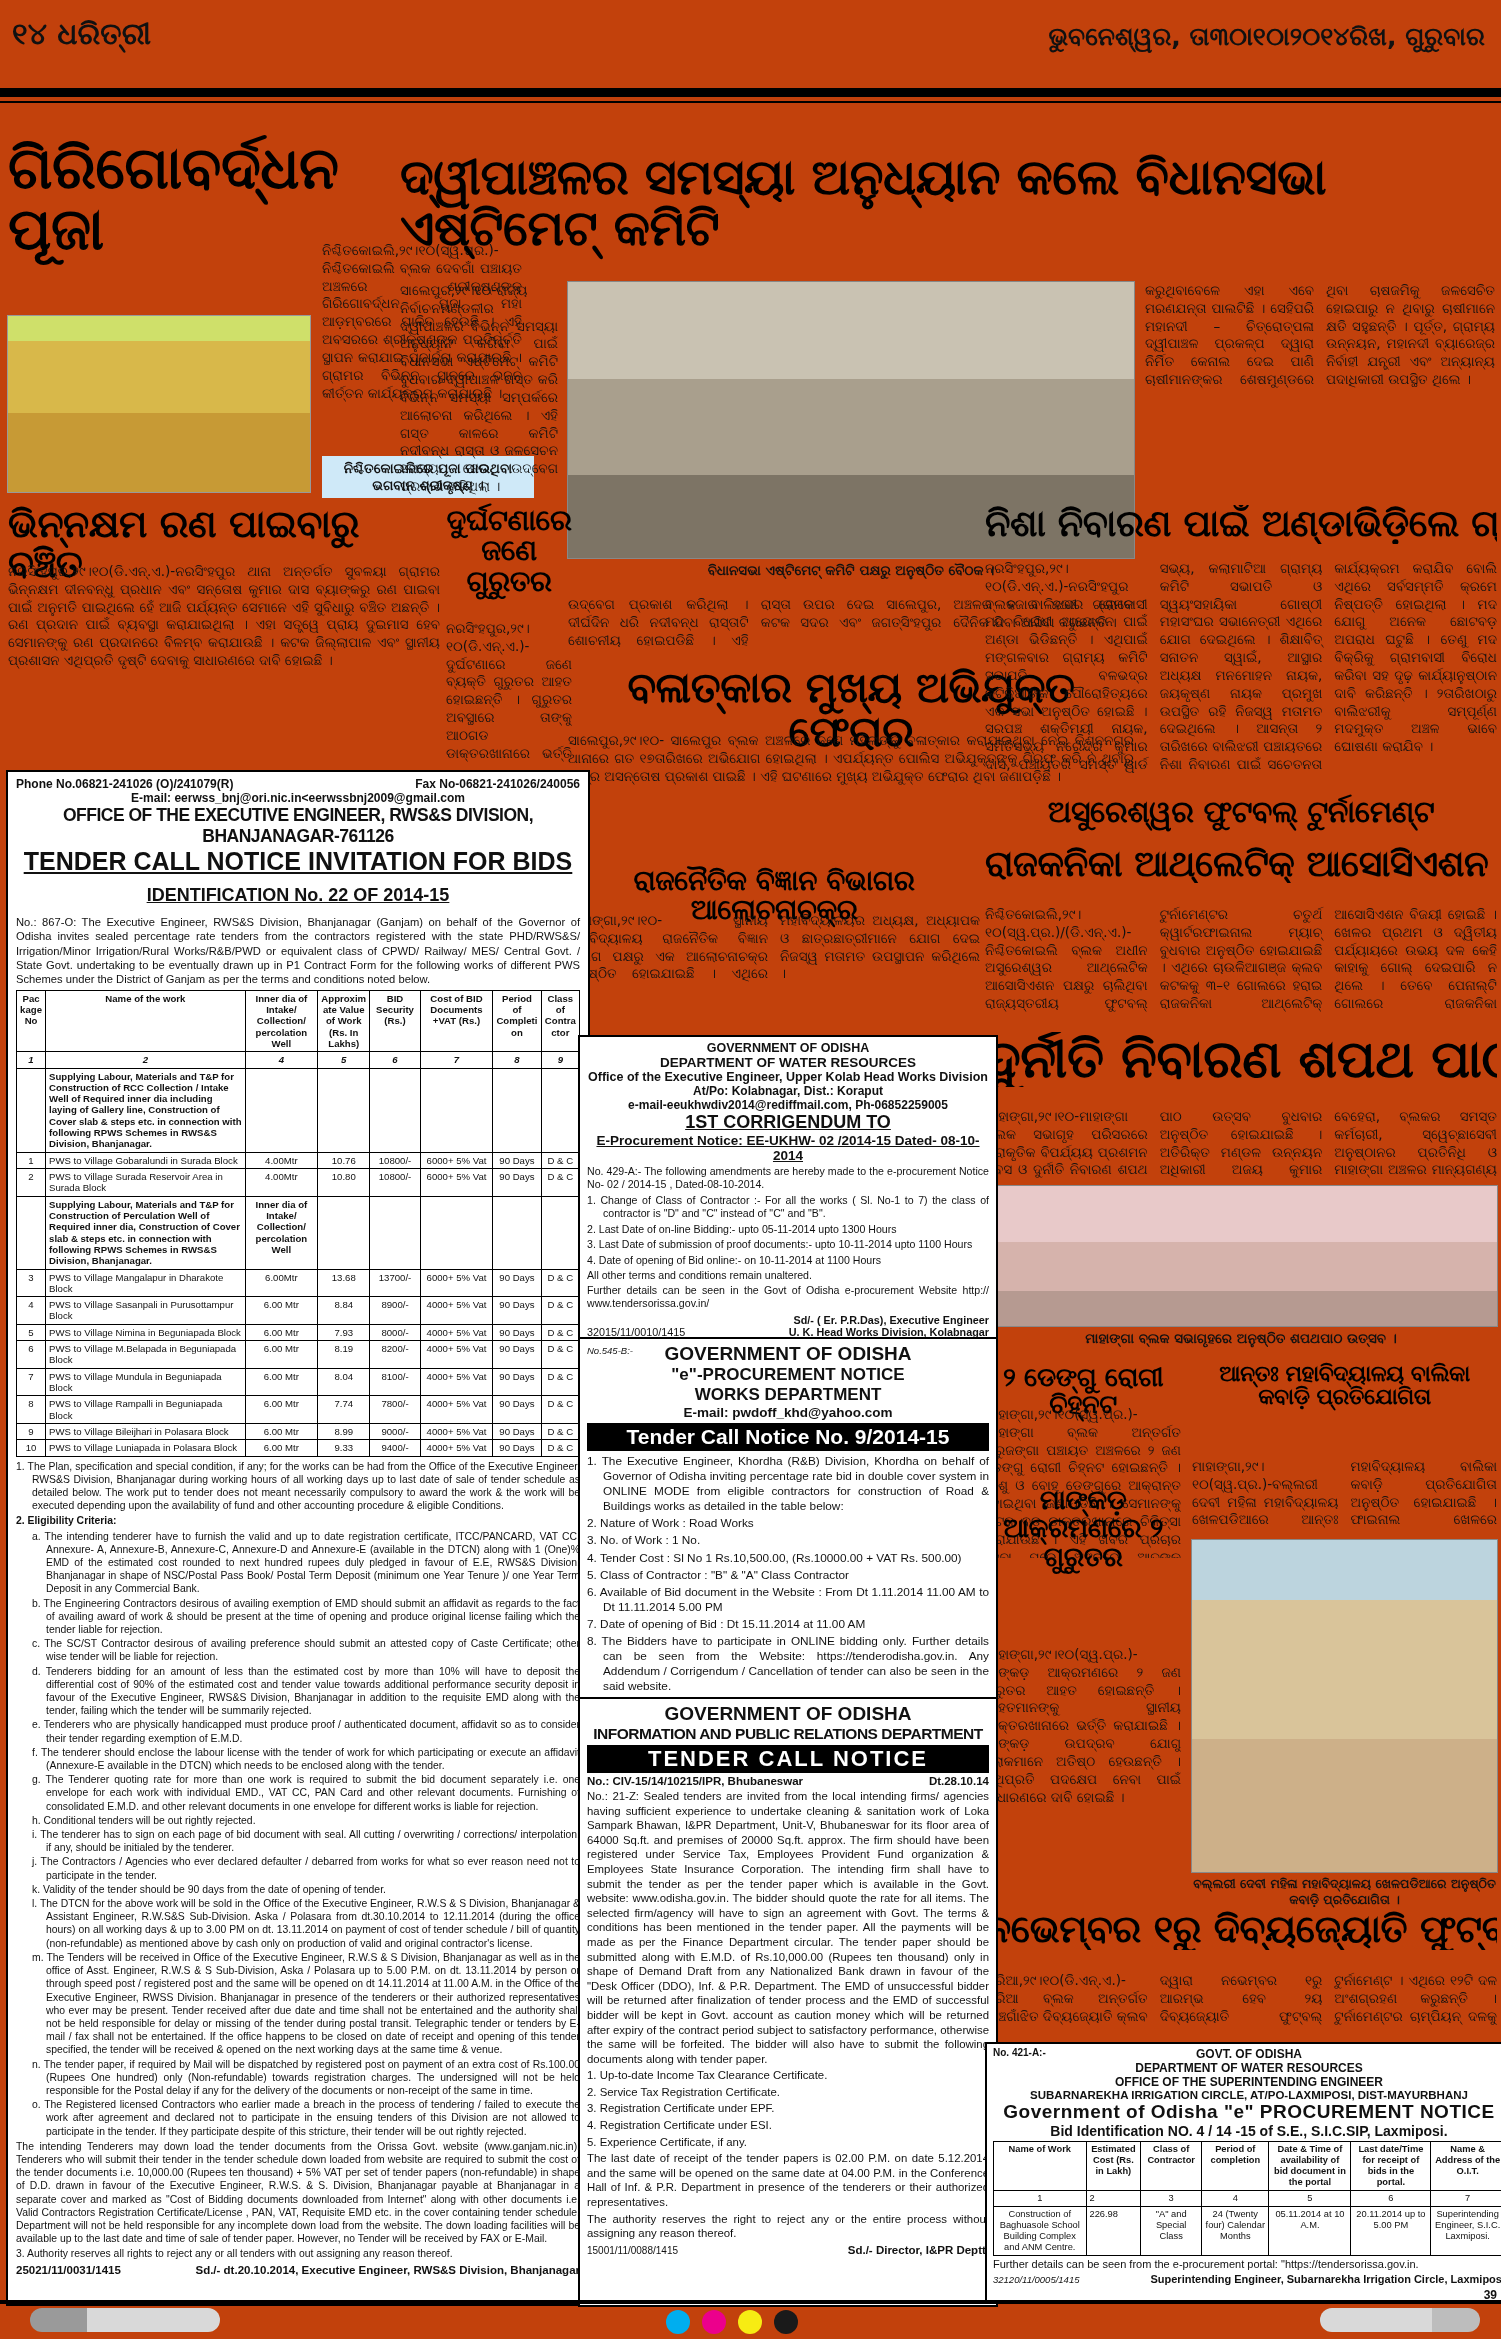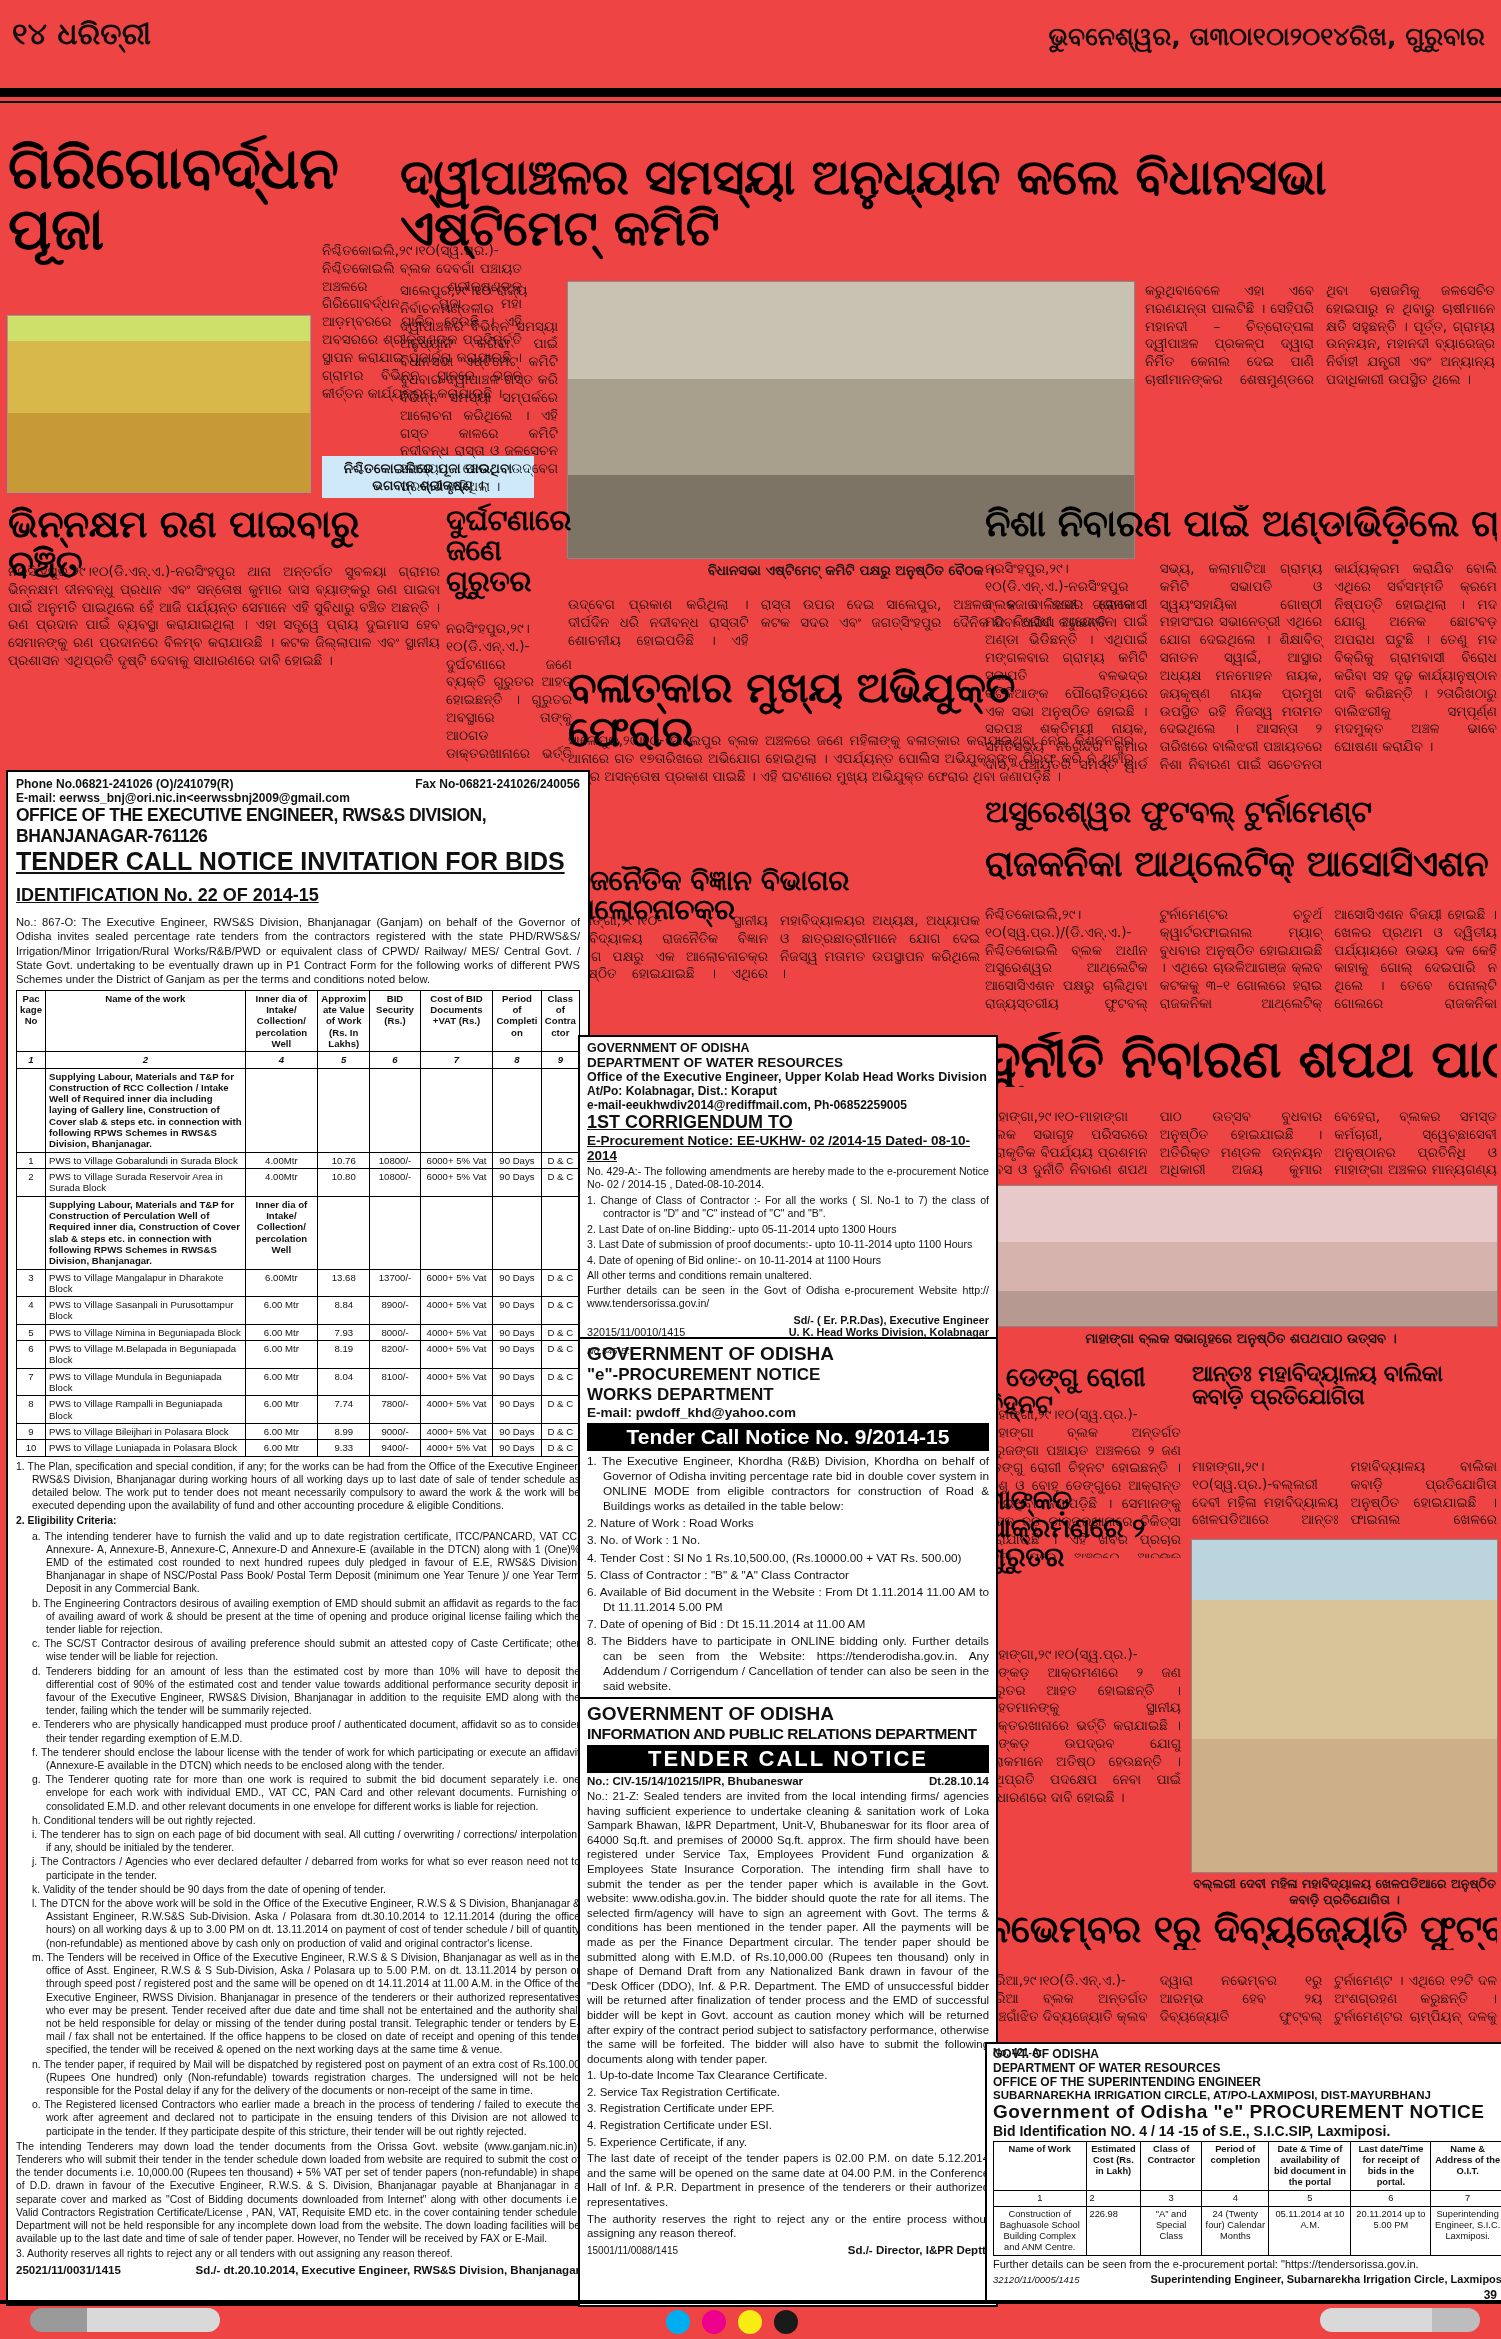--- a/index.html
+++ b/index.html
@@ -1,28 +1,28 @@
 <!DOCTYPE html>
 <html><head>
 <meta charset="utf-8">
 <style>
   body{margin:0;background:#888}
-  #page{position:relative;width:1501px;height:2339px;background:#ef4444;font-family:"DejaVu Sans",sans-serif;color:#111;overflow:hidden;margin:0 auto}
+  #page{position:relative;width:1501px;height:2339px;background:#c2410c;font-family:"DejaVu Sans",sans-serif;color:#111;overflow:hidden;margin:0 auto}
   .abs{position:absolute}
   .hl{font-weight:bold;color:#000;letter-spacing:-.5px;line-height:1.05}
   .ob{font-size:13.5px;line-height:1.32;text-align:justify}
   .c2{column-count:2;column-gap:12px}
   .c3{column-count:3;column-gap:12px}
   .cap{font-size:13.5px;font-weight:bold;text-align:center;line-height:1.25}
   .capblue{background:#cfe9f8;padding:4px 6px}
   .box{border:2px solid #000;background:#fff;overflow:hidden}
   .en{font-family:"Liberation Sans",sans-serif}
   .small{font-size:10.4px;line-height:1.27;text-align:justify}
   .sm2{font-size:11px;line-height:1.28;text-align:justify}
-  .ctr{text-align:left}
+  .ctr{text-align:center}
   .b{font-weight:bold}
   .u{text-decoration:underline}
   .banner{background:#000;color:#fff;font-weight:bold;text-align:center}
   .tb{border-collapse:collapse;width:100%;font-size:9.6px;line-height:1.18;font-family:"Liberation Sans",sans-serif}
   .tb th,.tb td{border:1px solid #000;padding:2px 3px;vertical-align:top;text-align:center}
   .tb td:nth-child(2){text-align:left}
   .tb th{font-weight:bold}
   .gtxt{text-align:left;font-weight:bold}
   .hang{padding-left:16px;text-indent:-16px;margin:2px 0}
   .hang2{padding-left:30px;text-indent:-14px;margin:1px 0}

